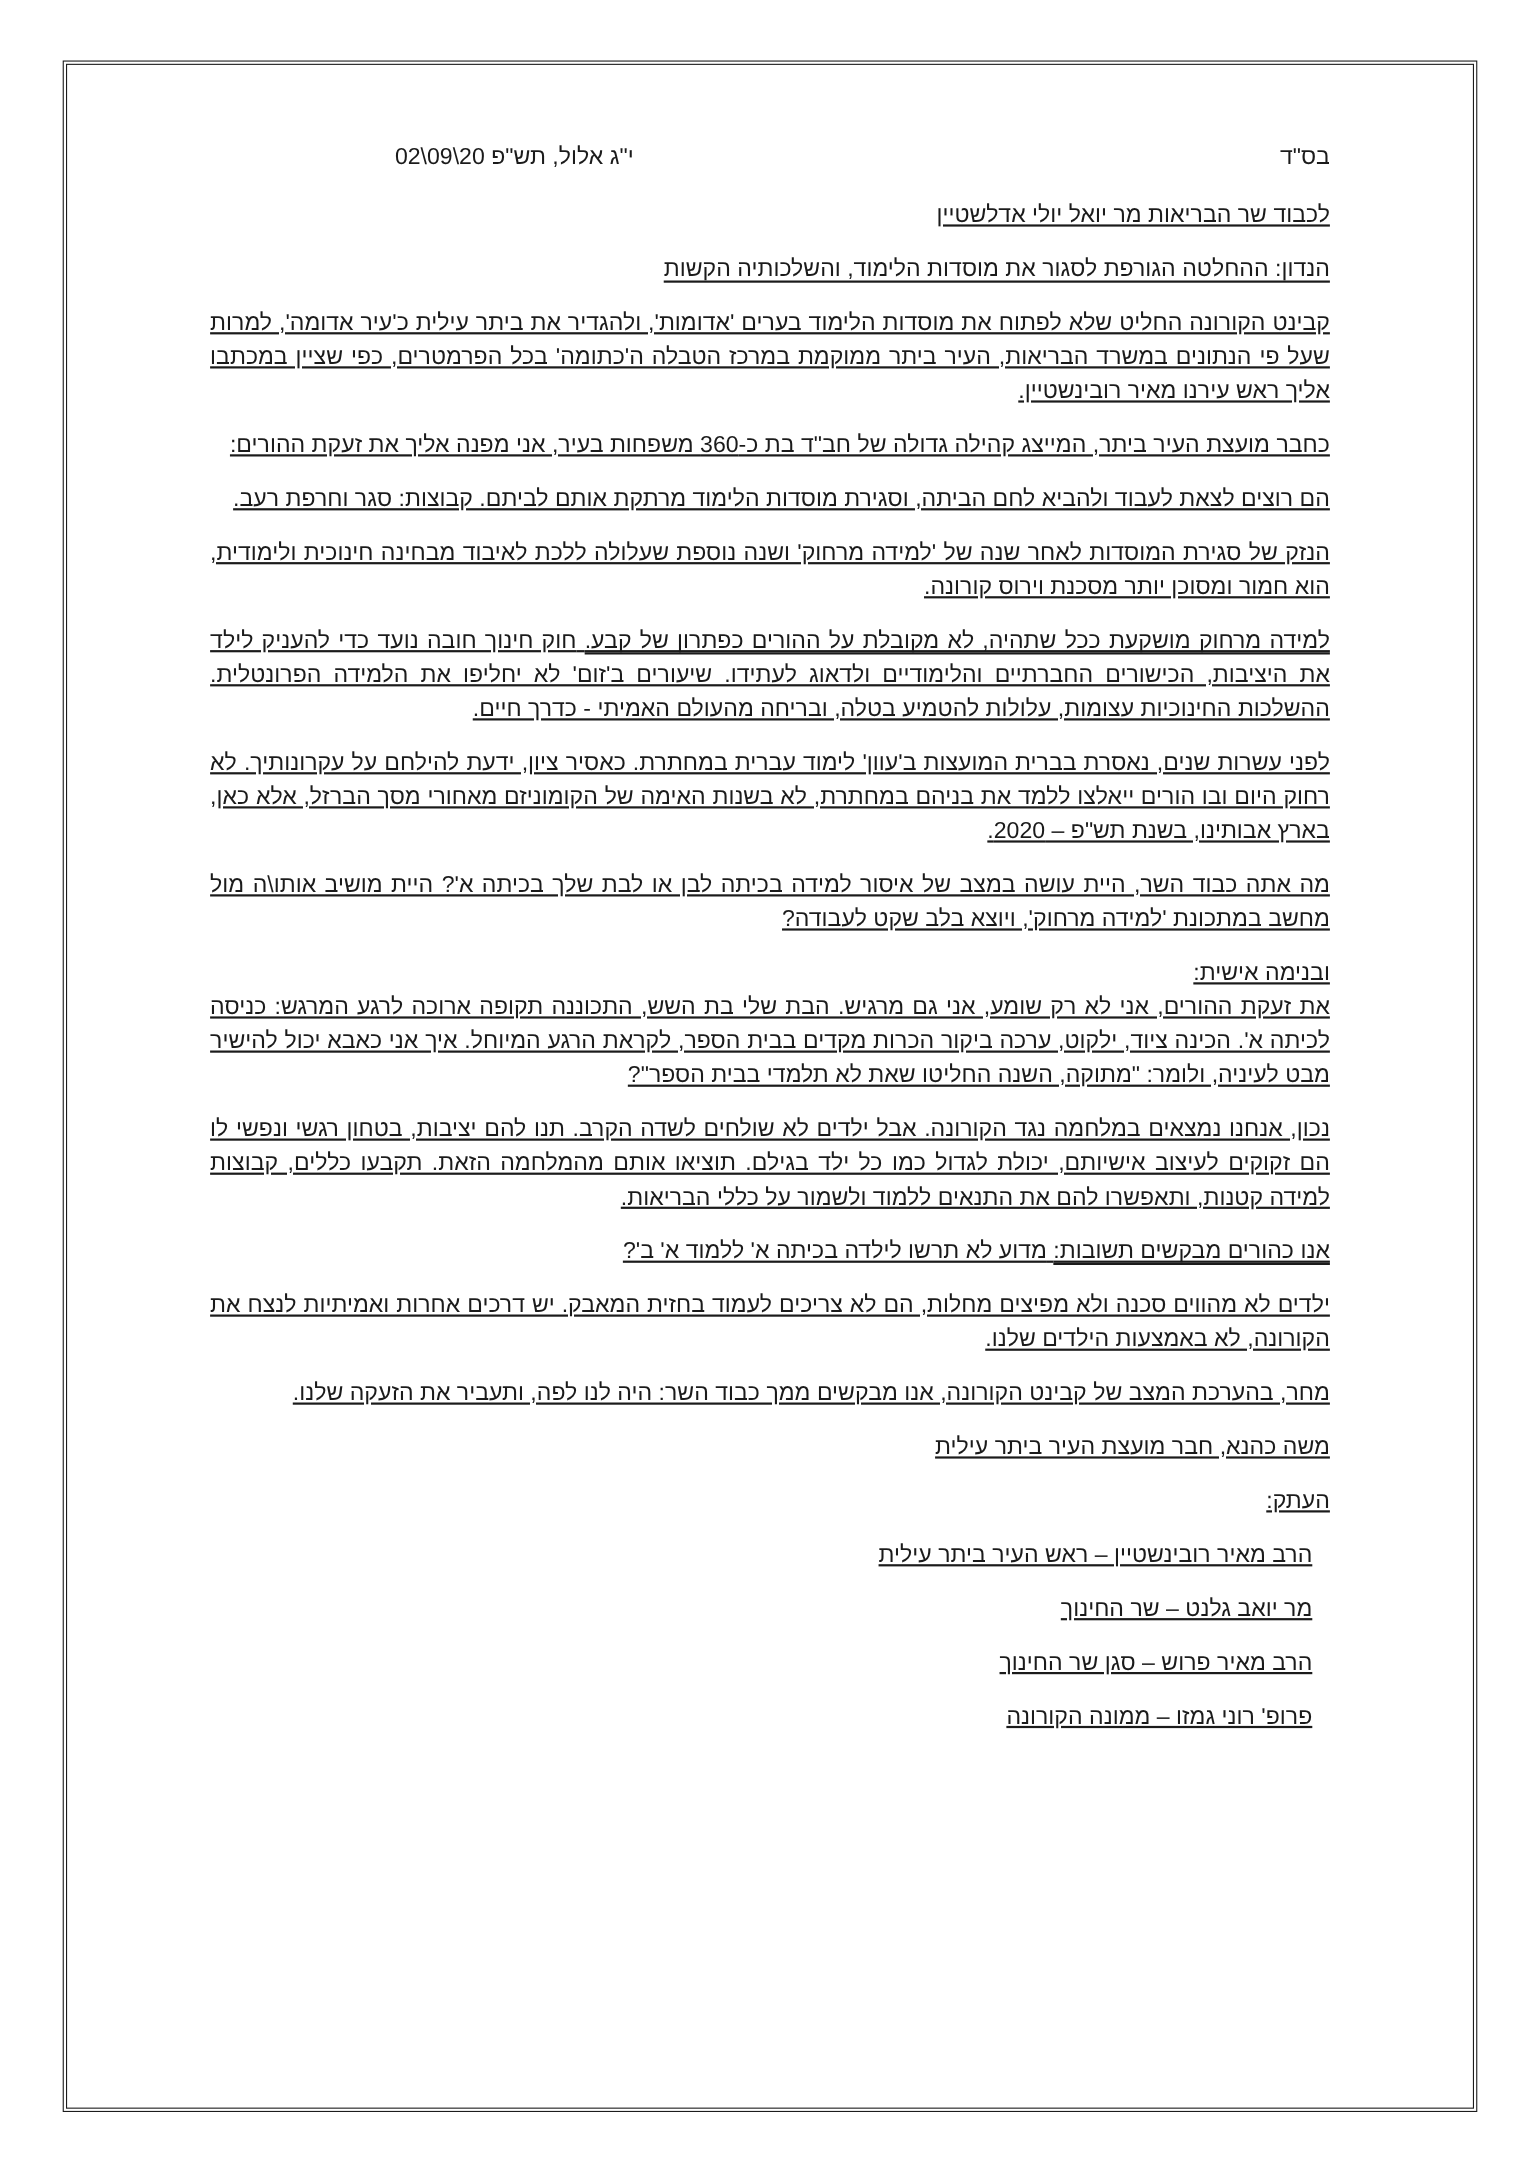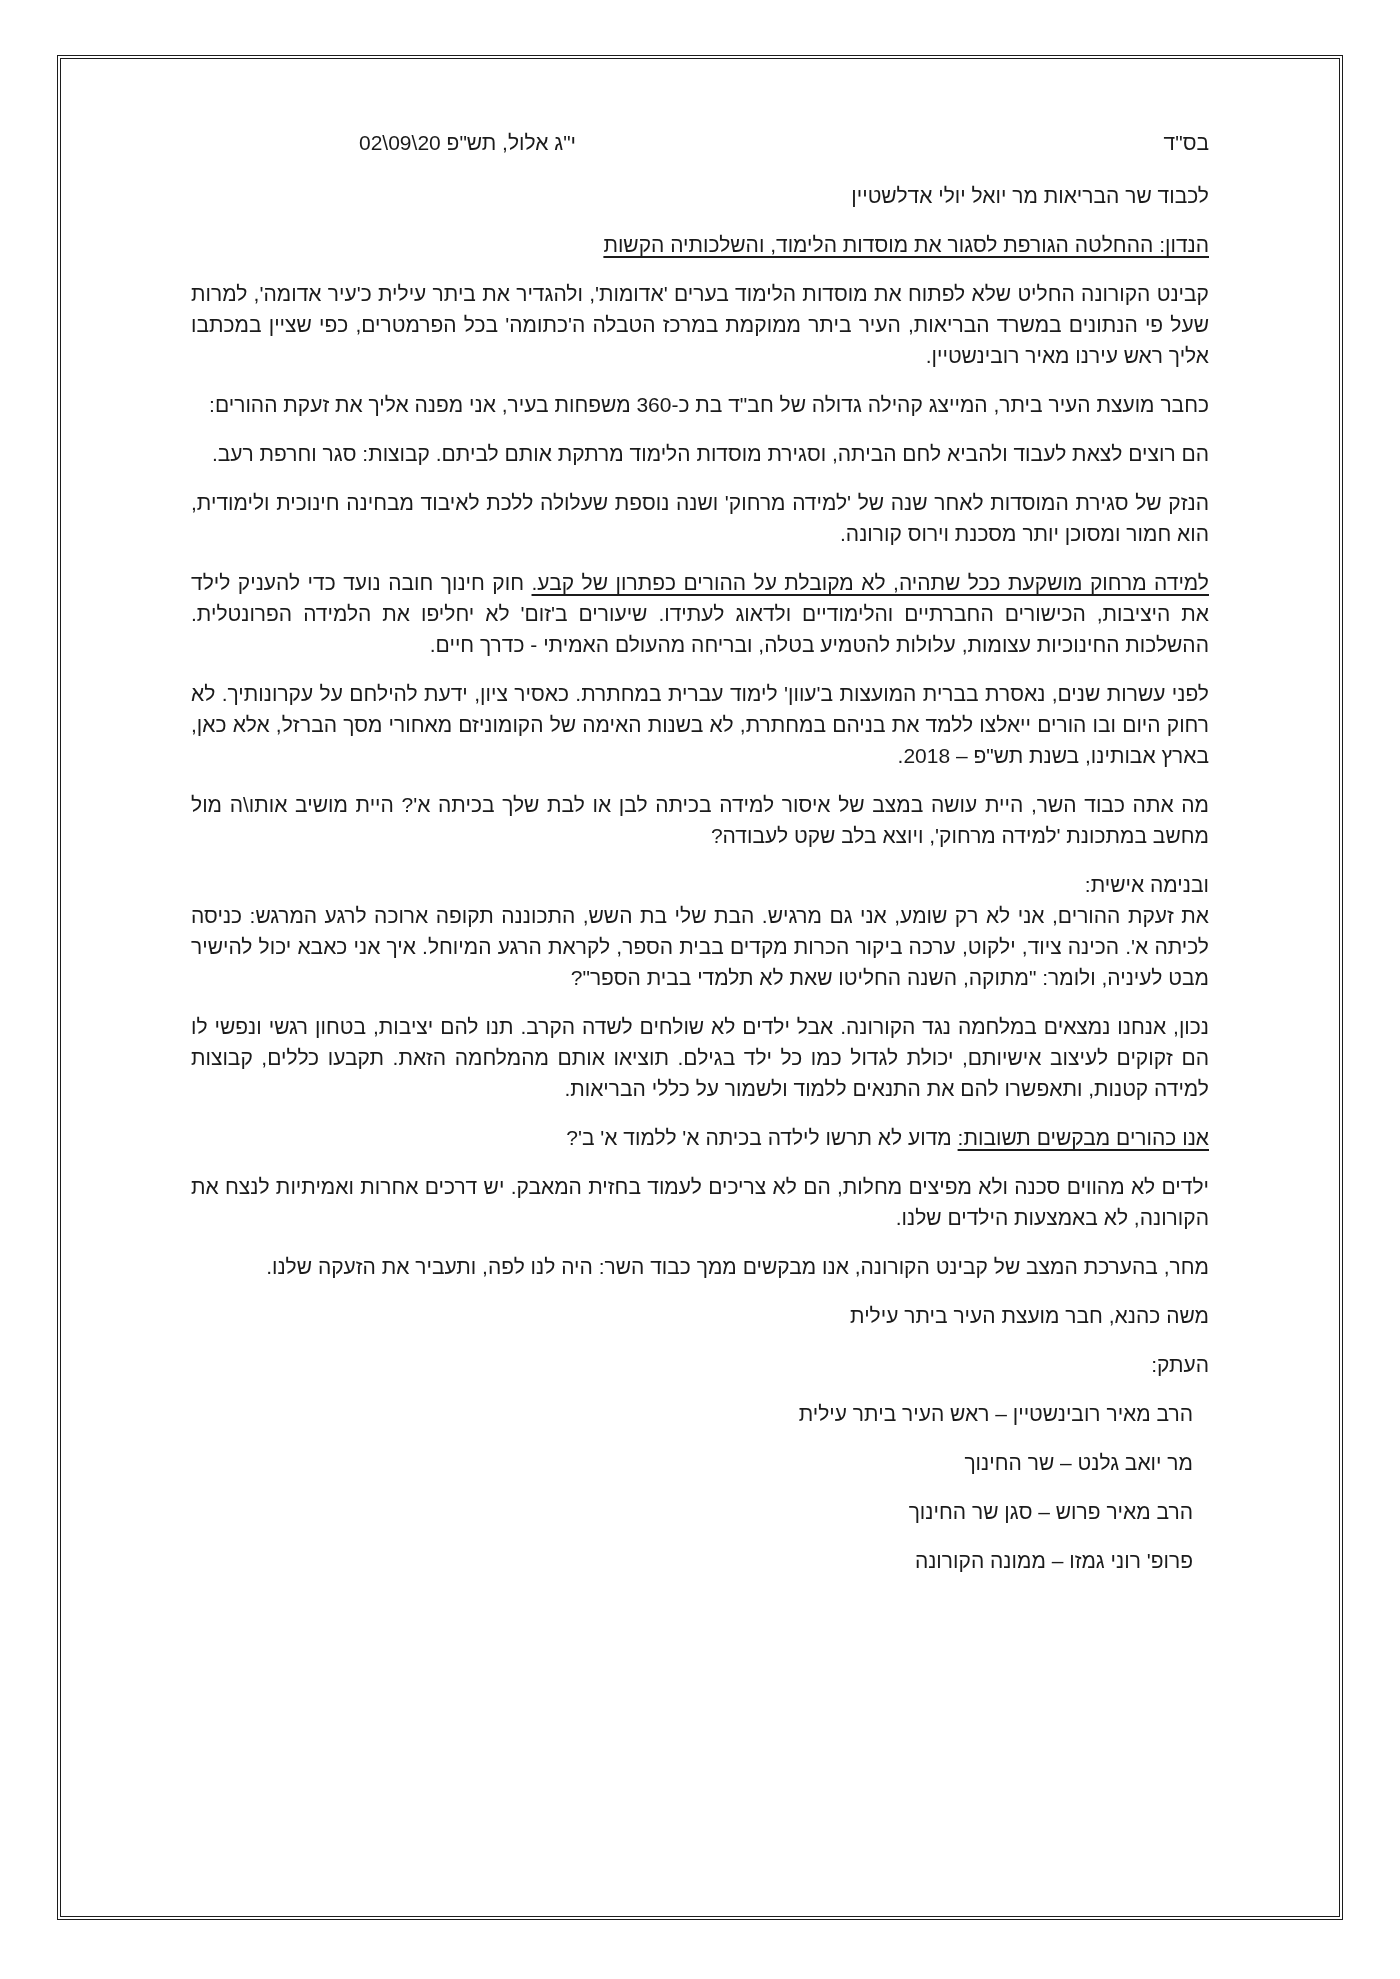--- a/index.html
+++ b/index.html
@@ -38,20 +38,21 @@
     justify-content: space-between;
     align-items: baseline;
     margin: 0 0 22px 0;
   }
   .header-date {
     margin-left: 168px;
     white-space: nowrap;
   }
   p {
     margin: 0 0 18px 0;
+    text-decoration: underline;
   }
   .just {
     text-align: justify;
     text-align-last: right;
   }
   .u {
     text-decoration: underline;
     text-decoration-thickness: 1.5px;
     text-underline-offset: 4px;
     text-decoration-skip-ink: none;
@@ -82,21 +83,21 @@
 
     <p class="just">כחבר מועצת העיר ביתר, המייצג קהילה גדולה של חב"ד בת כ-360 משפחות בעיר, אני מפנה אליך את זעקת ההורים:</p>
 
     <p class="just">הם רוצים לצאת לעבוד ולהביא לחם הביתה, וסגירת מוסדות הלימוד מרתקת אותם לביתם. קבוצות: סגר וחרפת רעב.</p>
 
     <p class="just">הנזק של סגירת המוסדות לאחר שנה של 'למידה מרחוק' ושנה נוספת שעלולה ללכת לאיבוד מבחינה חינוכית ולימודית, הוא חמור ומסוכן יותר מסכנת וירוס קורונה.</p>
 
     <p class="just"><span class="u">למידה מרחוק מושקעת ככל שתהיה, לא מקובלת על ההורים כפתרון של קבע.</span> <span>חוק חינוך חובה נועד כדי להעניק לילד את היציבות, הכישורים החברתיים והלימודיים ולדאוג לעתידו. שיעורים ב'זום' לא יחליפו את הלמידה הפרונטלית. ההשלכות החינוכיות עצומות, עלולות להטמיע בטלה, ובריחה מהעולם האמיתי - כדרך חיים.</span></p>
 
 
-    <p class="just">לפני עשרות שנים, נאסרת בברית המועצות ב'עוון' לימוד עברית במחתרת. כאסיר ציון, ידעת להילחם על עקרונותיך. לא רחוק היום ובו הורים ייאלצו ללמד את בניהם במחתרת, לא בשנות האימה של הקומוניזם מאחורי מסך הברזל, אלא כאן, בארץ אבותינו, בשנת תש"פ – 2018.</p>
+    <p class="just">לפני עשרות שנים, נאסרת בברית המועצות ב'עוון' לימוד עברית במחתרת. כאסיר ציון, ידעת להילחם על עקרונותיך. לא רחוק היום ובו הורים ייאלצו ללמד את בניהם במחתרת, לא בשנות האימה של הקומוניזם מאחורי מסך הברזל, אלא כאן, בארץ אבותינו, בשנת תש"פ – 2020.</p>
 
     <p class="just">מה אתה כבוד השר, היית עושה במצב של איסור למידה בכיתה לבן או לבת שלך בכיתה א'? היית מושיב אותו\ה מול מחשב במתכונת 'למידה מרחוק', ויוצא בלב שקט לעבודה?</p>
 
     <p class="tight">ובנימה אישית:</p>
     <p class="just">את זעקת ההורים, אני לא רק שומע, אני גם מרגיש. הבת שלי בת השש, התכוננה תקופה ארוכה לרגע המרגש: כניסה לכיתה א'. הכינה ציוד, ילקוט, ערכה ביקור הכרות מקדים בבית הספר, לקראת הרגע המיוחל. איך אני כאבא יכול להישיר מבט לעיניה, ולומר: "מתוקה, השנה החליטו שאת לא תלמדי בבית הספר"?</p>
 
     <p class="just">נכון, אנחנו נמצאים במלחמה נגד הקורונה. אבל ילדים לא שולחים לשדה הקרב. תנו להם יציבות, בטחון רגשי ונפשי לו הם זקוקים לעיצוב אישיותם, יכולת לגדול כמו כל ילד בגילם. תוציאו אותם מהמלחמה הזאת. תקבעו כללים, קבוצות למידה קטנות, ותאפשרו להם את התנאים ללמוד ולשמור על כללי הבריאות.</p>
 
     <p class="just"><span class="u">אנו כהורים מבקשים תשובות:</span> <span>מדוע לא תרשו לילדה בכיתה א' ללמוד א' ב'?</span></p>
 

